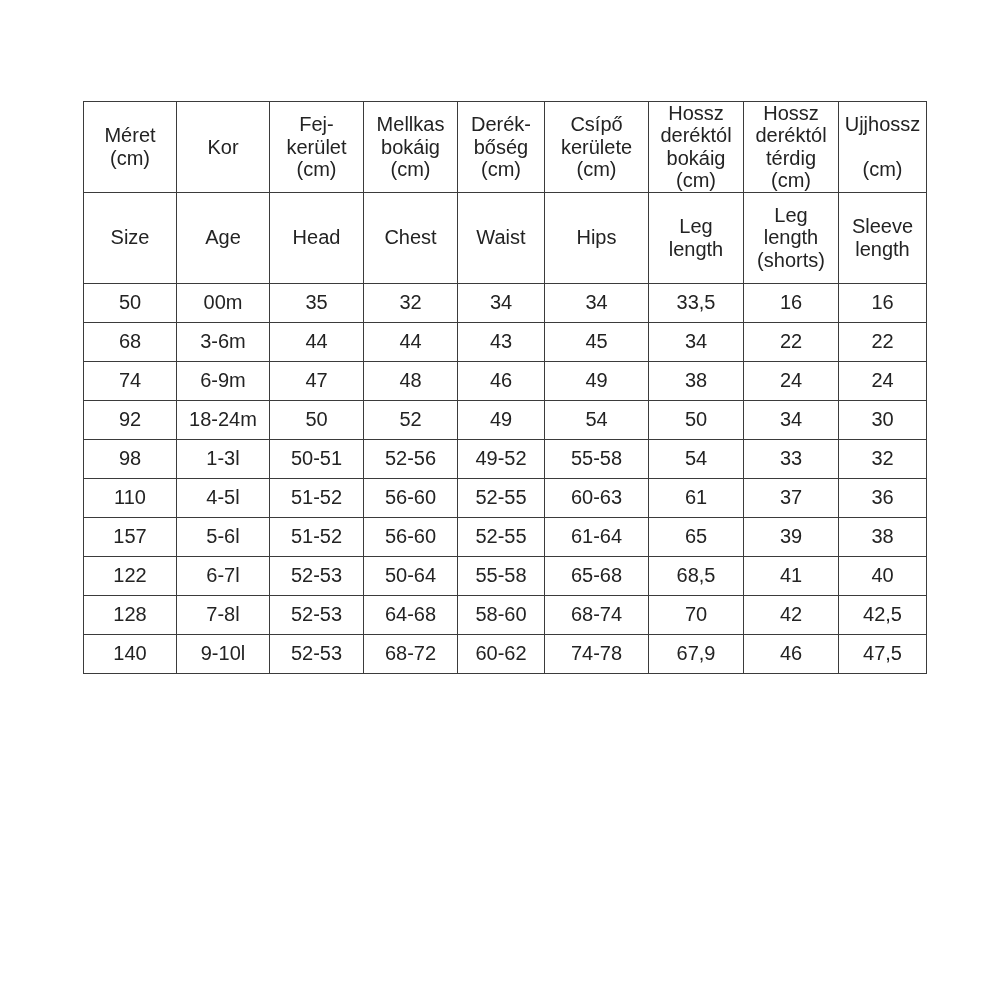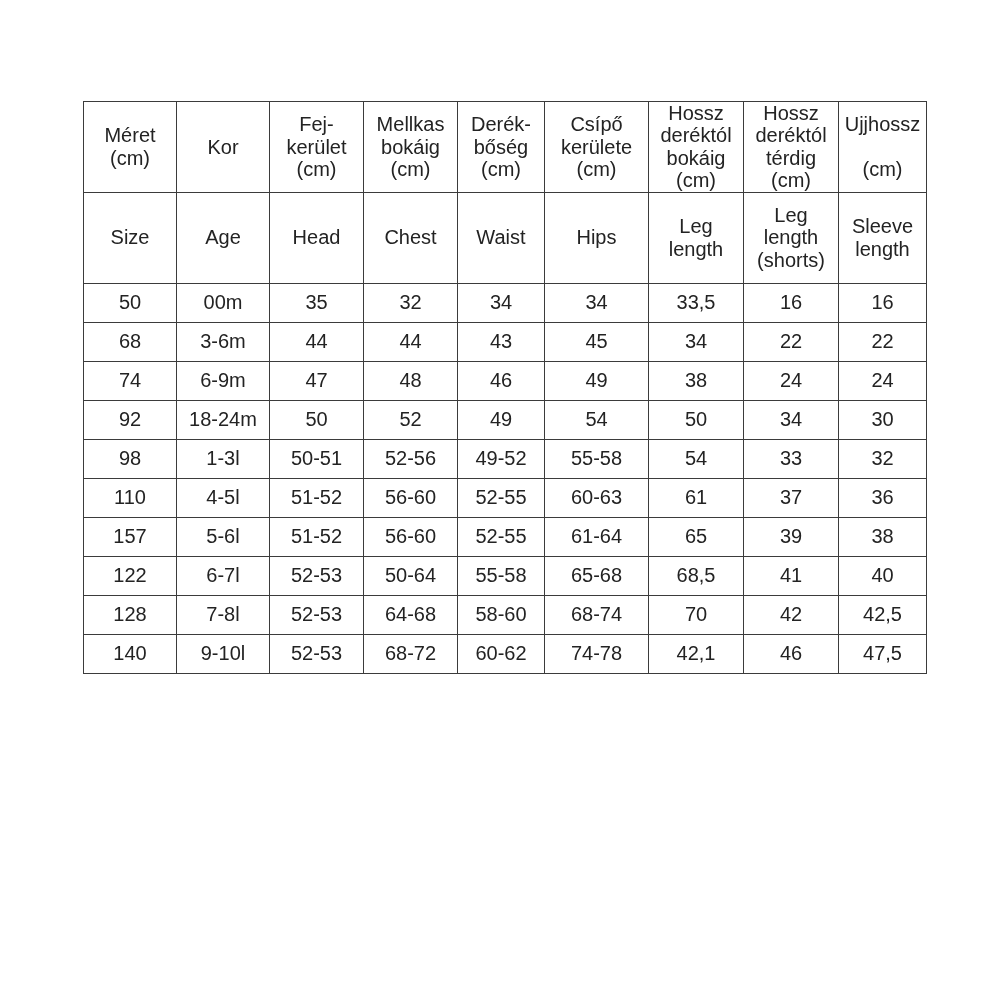--- a/index.html
+++ b/index.html
@@ -201,19 +201,19 @@
           <td>42</td>
           <td>42,5</td>
         </tr>
         <tr>
           <td>140</td>
           <td>9-10l</td>
           <td>52-53</td>
           <td>68-72</td>
           <td>60-62</td>
           <td>74-78</td>
-          <td>42,1</td>
+          <td>67,9</td>
           <td>46</td>
           <td>47,5</td>
         </tr>
       </tbody>
   </table>
 </div>
 
 </body></html>

